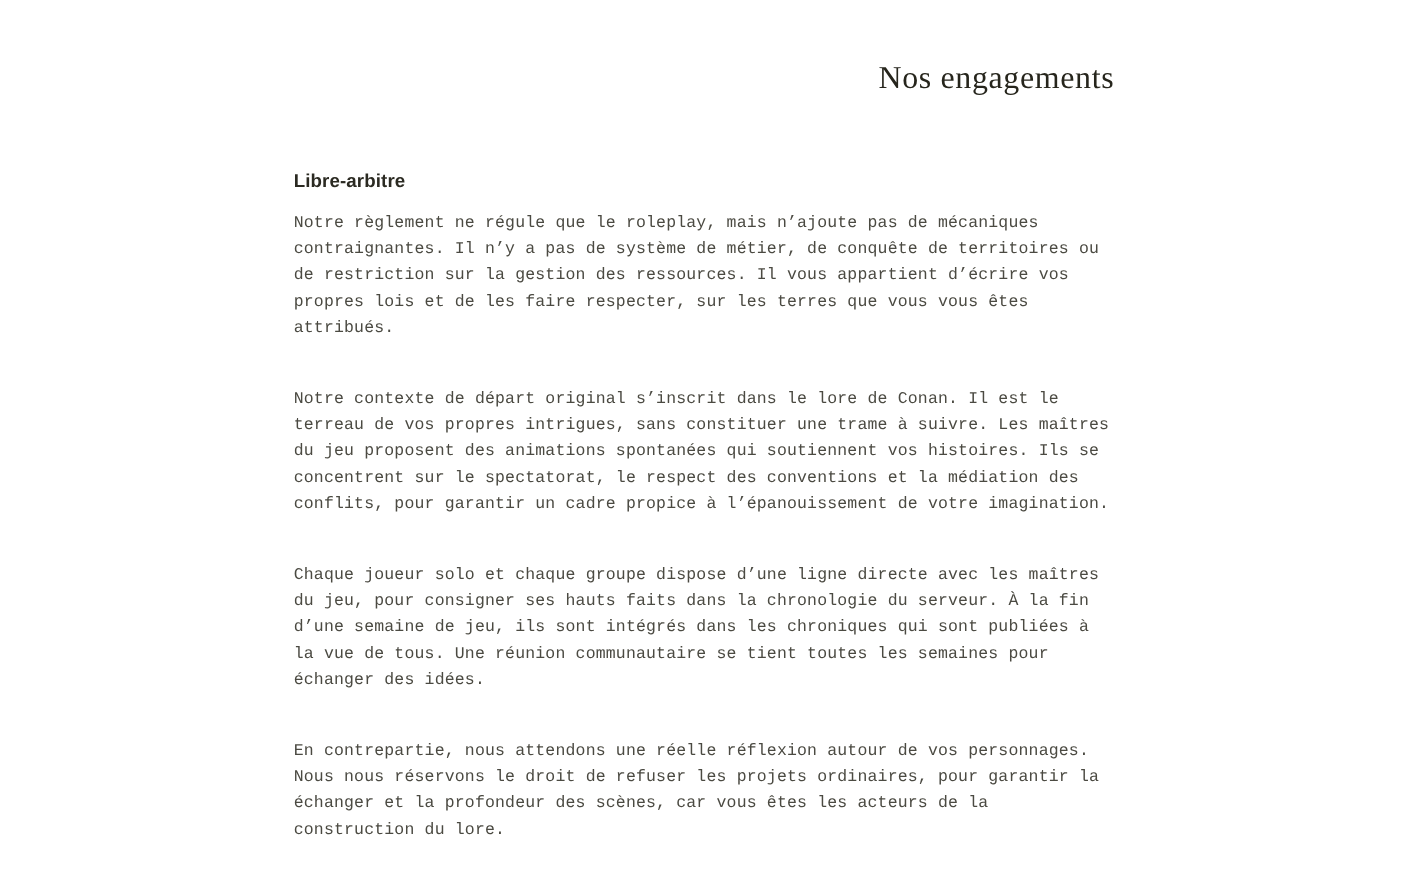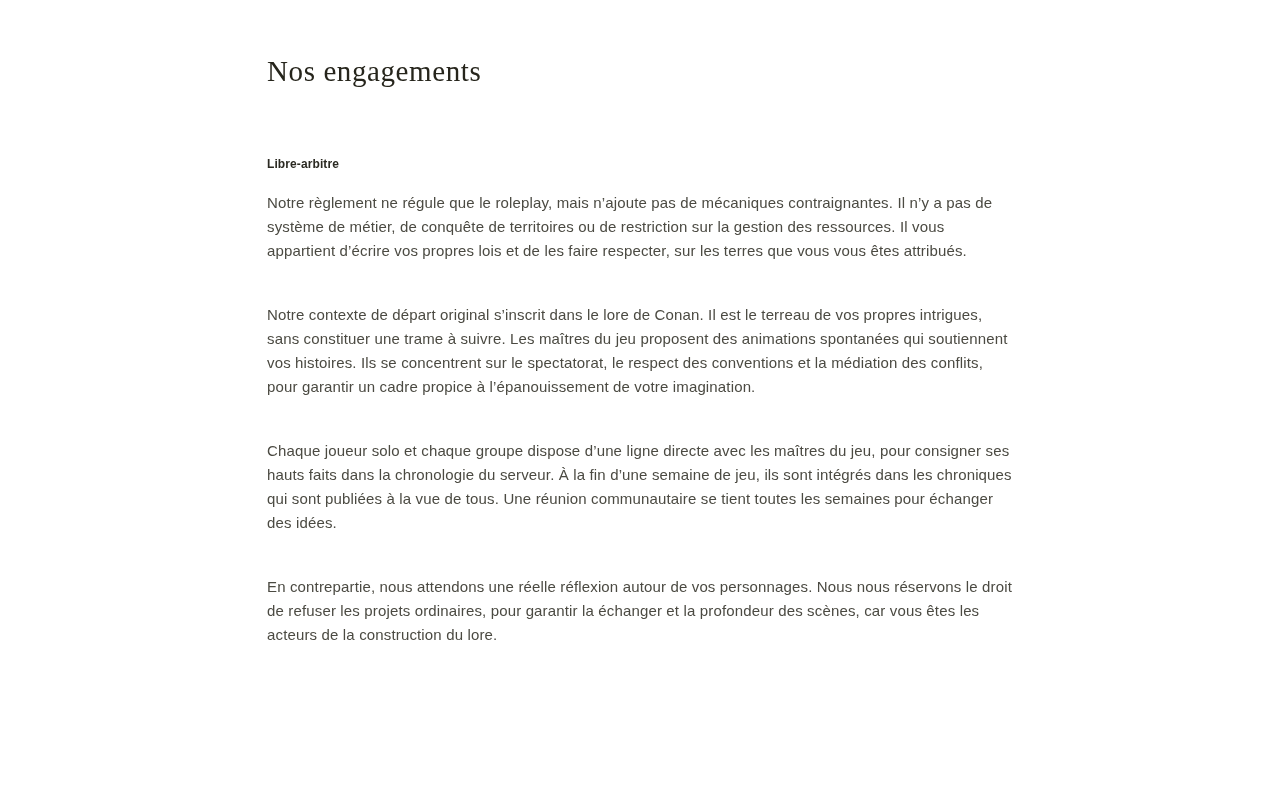--- a/index.html
+++ b/index.html
@@ -18,35 +18,36 @@
     box-sizing: border-box;
   }
   .page-title {
     font-family: "Liberation Serif", "DejaVu Serif", serif;
     font-size: 29px;
     line-height: 34px;
     font-weight: 500;
     letter-spacing: 0.6px;
     color: #26251c;
     margin: 0 0 66px 0;
+    text-align: right;
   }
   .section {
     margin: 0;
   }
   .section-heading {
     font-family: "Liberation Sans", "DejaVu Sans", sans-serif;
-    font-size: 12px;
+    font-size: 17px;
     line-height: 21px;
     font-weight: 600;
     letter-spacing: 0.1px;
     color: #2b2a22;
     margin: 0 0 16px 0;
   }
   .section-body {
-    font-family: Liberation Sans, sans-serif;
+    font-family: Liberation Mono, monospace;
     font-size: 15px;
     line-height: 24px;
     font-weight: 400;
     letter-spacing: 0.15px;
     color: #4b4a42;
     margin: 2px 0 40px 0;
   }
 </style>
 </head>
 <body>

